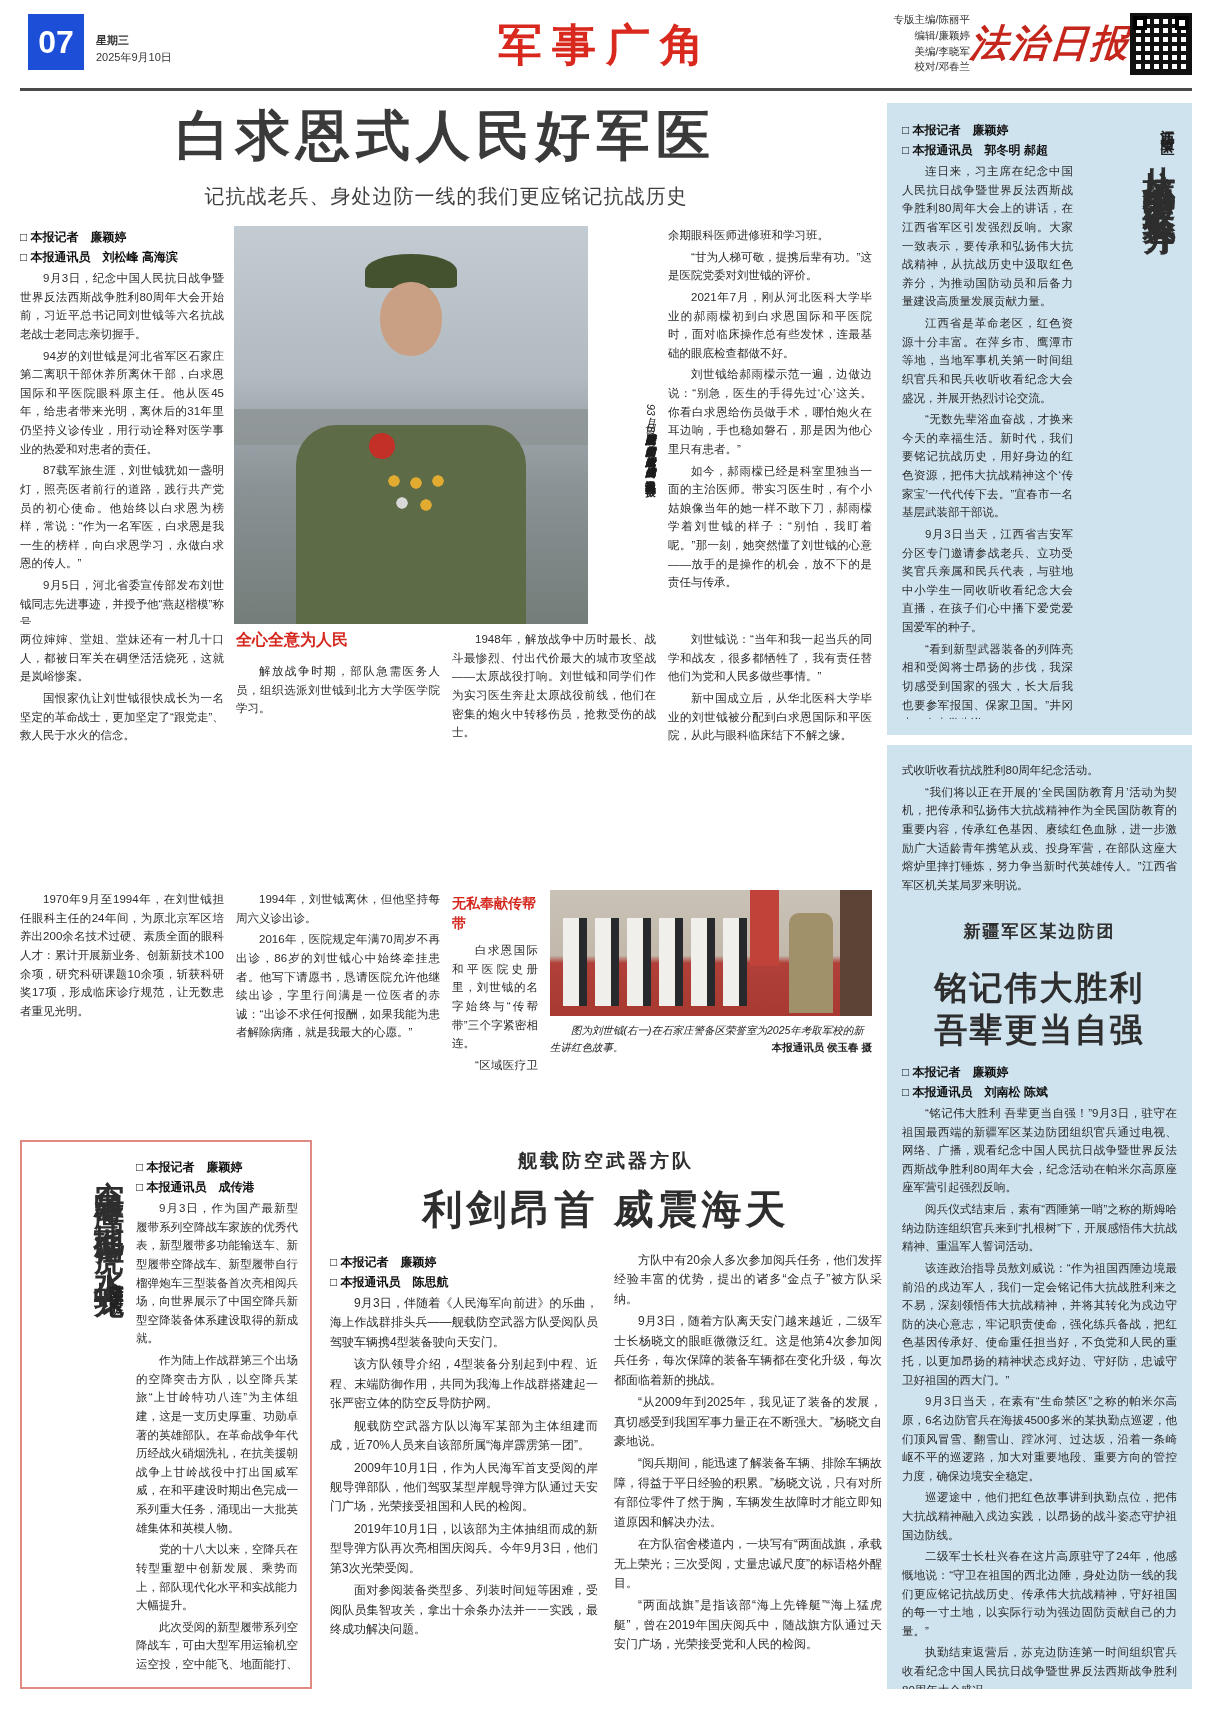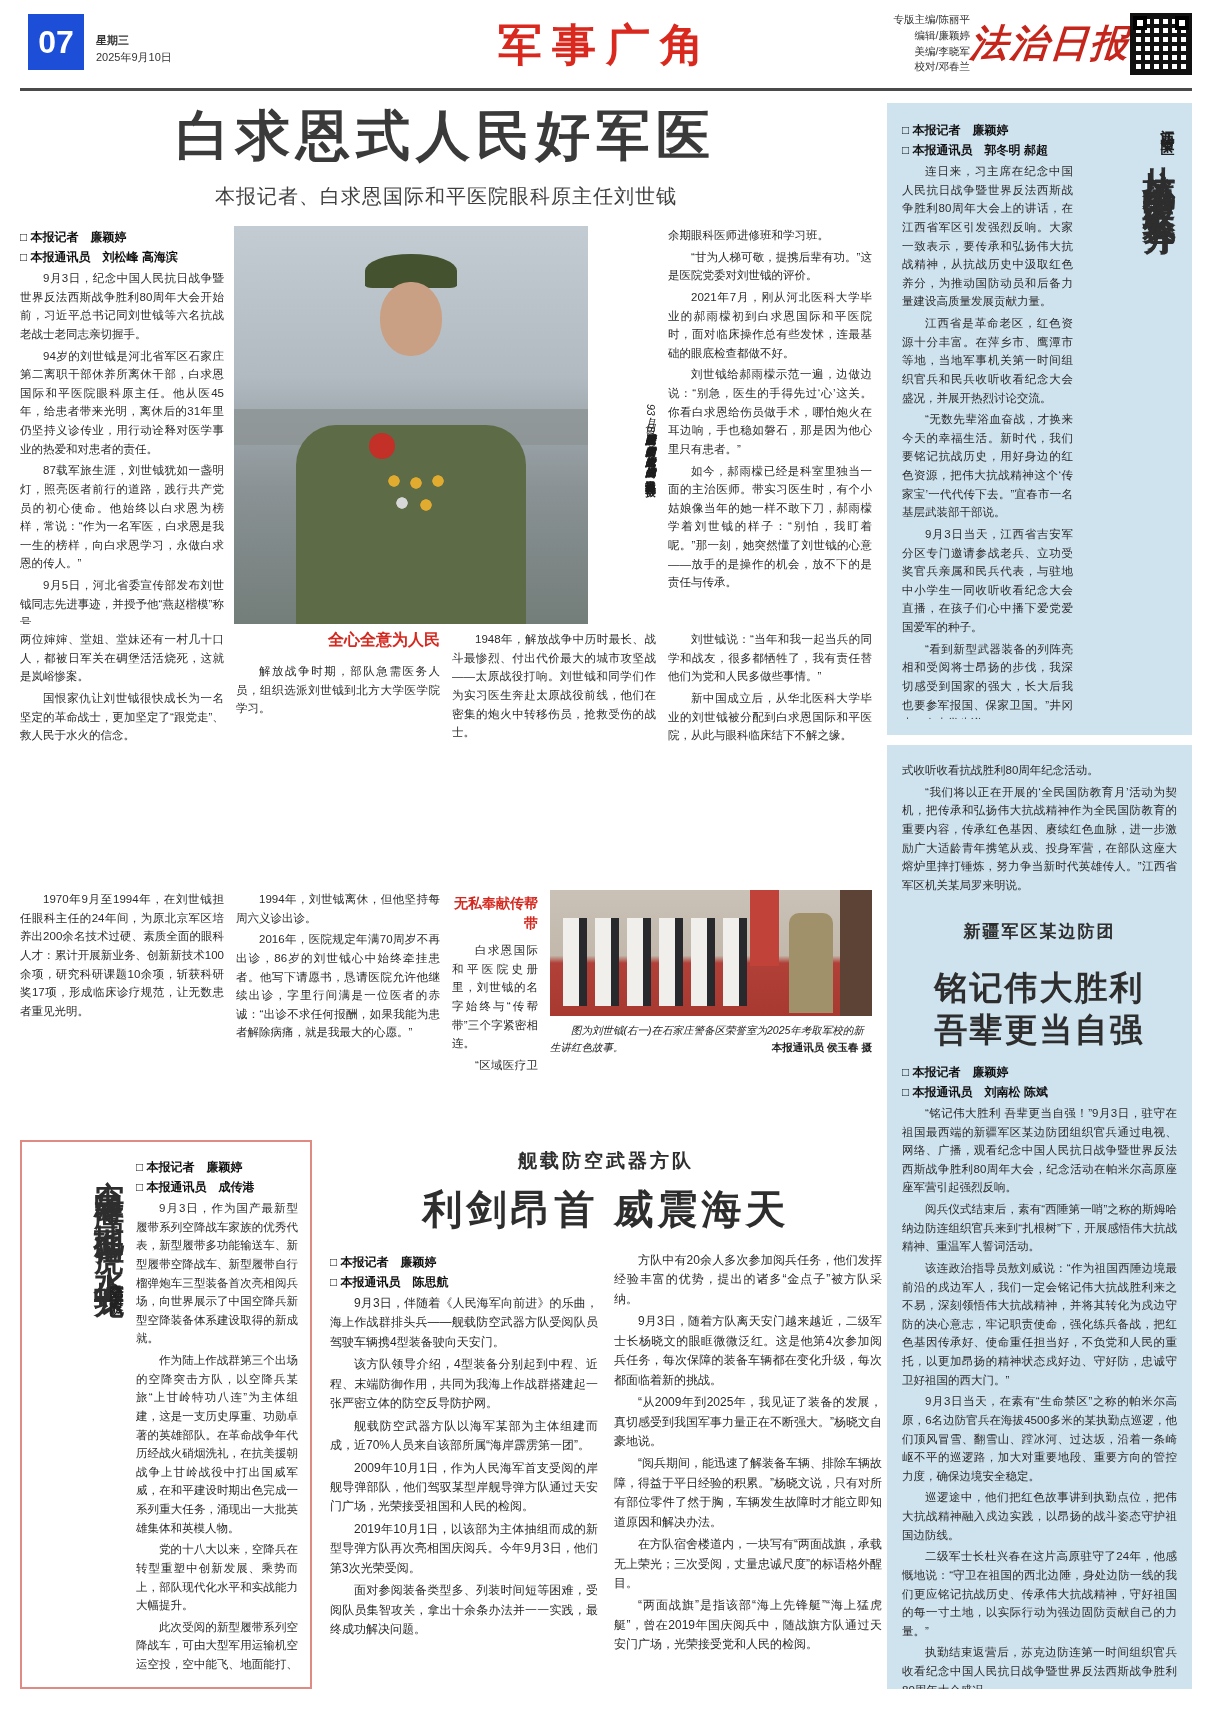--- a/index.html
+++ b/index.html
@@ -23,21 +23,21 @@
         background-image:repeating-linear-gradient(0deg,#111 0 4px,transparent 4px 9px),
                          repeating-linear-gradient(90deg,#111 0 4px,#fff 4px 9px); }
   .qr .c1,.qr .c2 { position:absolute; width:14px; height:14px; background:#fff; border:4px solid #000; }
   .qr .c1 { left:1px; top:1px; } .qr .c2 { right:1px; top:1px; }
   .mastrule { position:absolute; left:20px; right:20px; top:88px; border-top:3px solid #4a4a4a; }
 
   
   .bd { font-size:11.5px; line-height:1.62; text-align:justify; text-indent:2em; color:#2b2b2b; margin-bottom:3px; }
   .ni { text-indent:0; }
   .byline { font-size:12px; font-weight:bold; color:#111; margin:3px 0; text-indent:0; }
-  .redsub { color:#d5281f; font-size:16px; font-weight:bold; text-align:right; margin:13px 0 11px; }
+  .redsub { color:#d5281f; font-size:16px; font-weight:bold; text-align:left; margin:13px 0 11px; }
 
   
   .main { position:absolute; left:20px; top:100px; width:852px; height:992px; }
   .m-head { text-align:center; }
   .m-headline { font-size:54px; font-weight:bold; color:#3a3a3a; letter-spacing:6px; }
   .m-subhead { font-size:20px; color:#3f3f3f; margin-top:10px; letter-spacing:1px; }
   .m-r1 { margin-top:16px; display:flex; gap:10px; height:398px; }
   .m-colA { width:204px; overflow:hidden; }
   .m-photozone { width:424px; display:flex; gap:8px; }
   .photo1 { width:354px; height:398px; position:relative; overflow:hidden;
@@ -128,21 +128,21 @@
         <div class="c1"></div>
         <div class="c2"></div>
       </div>
     </div>
   </div>
   <div class="mastrule"></div>
 
   <div class="main">
     <div class="m-head">
       <div class="m-headline">白求恩式人民好军医</div>
-      <div class="m-subhead">本报记者、白求恩国际和平医院眼科原主任刘世钺</div>
+      <div class="m-subhead">记抗战老兵、身处边防一线的我们更应铭记抗战历史</div>
     </div>
 
     <div class="m-r1">
       <div class="m-colA">
         <p class="byline">□ 本报记者　廉颖婷</p>
         <p class="byline">□ 本报通讯员　刘松峰 高海滨</p>
         <p class="bd">9月3日，纪念中国人民抗日战争暨世界反法西斯战争胜利80周年大会开始前，习近平总书记同刘世钺等六名抗战老战士老同志亲切握手。</p>
         <p class="bd">94岁的刘世钺是河北省军区石家庄第二离职干部休养所离休干部，白求恩国际和平医院眼科原主任。他从医45年，给患者带来光明，离休后的31年里仍坚持义诊传业，用行动诠释对医学事业的热爱和对患者的责任。</p>
         <p class="bd">87载军旅生涯，刘世钺犹如一盏明灯，照亮医者前行的道路，践行共产党员的初心使命。他始终以白求恩为榜样，常说：“作为一名军医，白求恩是我一生的榜样，向白求恩学习，永做白求恩的传人。”</p>
         <p class="bd">9月5日，河北省委宣传部发布刘世钺同志先进事迹，并授予他“燕赵楷模”称号。</p>

